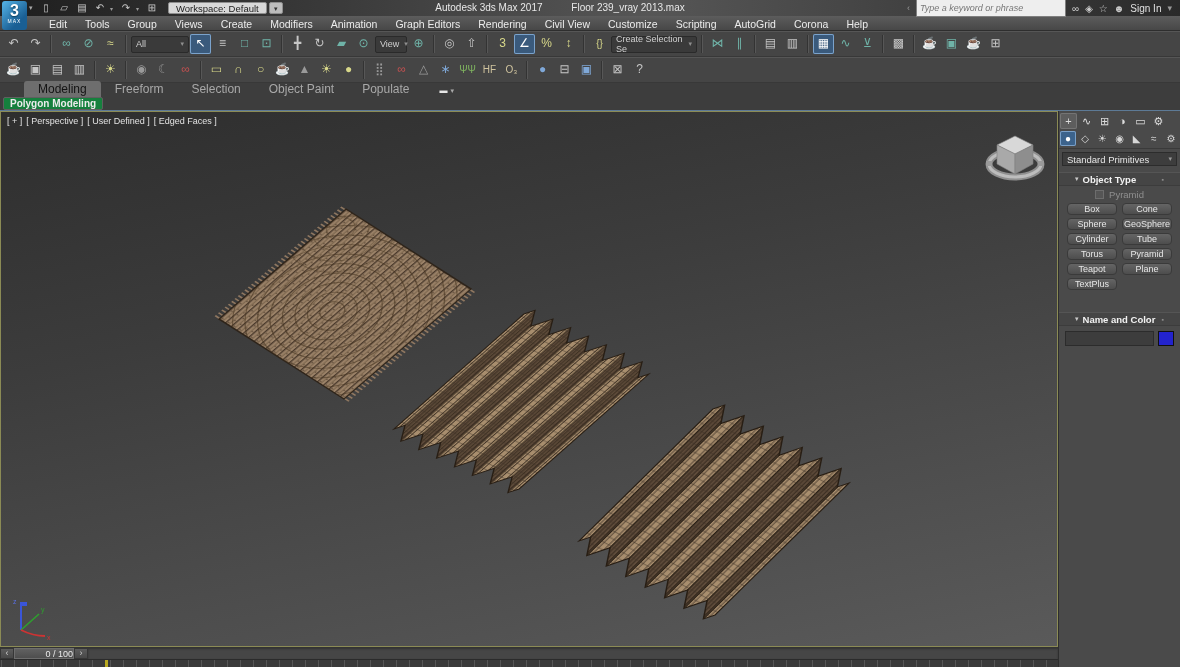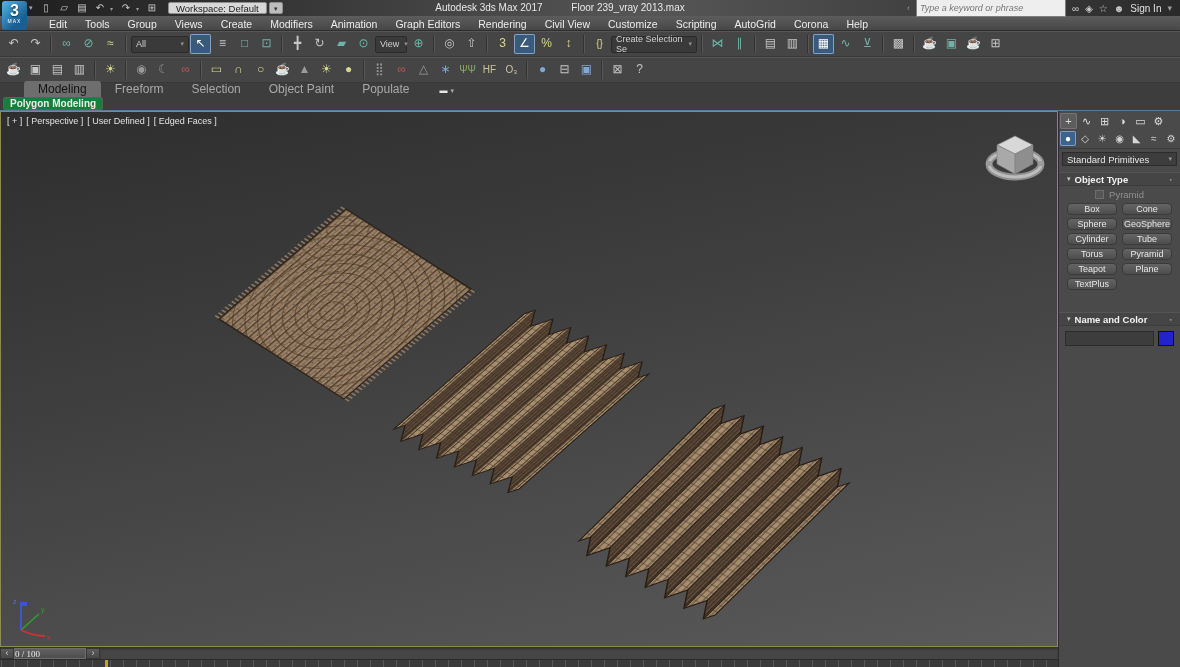--- a/index.html
+++ b/index.html
@@ -73,40 +73,40 @@
     background:linear-gradient(168deg,#2e2e2e 0%,#3c3c3c 35%,#4a4a4a 65%,#5a5a5a 100%); overflow:hidden; }
   .vplabel { position:absolute; top:4px; left:6px; display:flex; gap:4px; font-size:9px; color:#e2e2e2; z-index:5; }
   svg.meshes { position:absolute; left:0; top:0; }
   .viewcube { position:absolute; top:18px; right:10px; }
   .axisgizmo { position:absolute; left:8px; bottom:4px; }
 
   
   .timerow { height:12px; display:flex; background:#4a4a4a; border-top:1px solid #333; }
   .tbtn { width:14px; background:linear-gradient(#5c5c5c,#484848); border:1px solid #363636; color:#ccc;
     font-size:9px; text-align:center; line-height:9px; }
-  .thandle { width:72px; background:linear-gradient(#616161,#4e4e4e); border:1px solid #6d6d6d; color:#eaeaea;
-    font-size:9px; text-align:left; line-height:10px;font-family:Liberation Serif, serif; }
+  .thandle { width:60px; background:linear-gradient(#616161,#4e4e4e); border:1px solid #6d6d6d; color:#eaeaea;
+    font-size:9px; text-align:right; line-height:10px; }
   .ttrack { flex:1; background:#464646; box-shadow:inset 0 1px 2px #333; }
   .trackrow { position:relative; height:8px; background:#3a3a3a; border-top:1px solid #2b2b2b;
     background-image:repeating-linear-gradient(90deg,#565656 0 1px,transparent 1px 13px);
     background-position:110px 0; }
   .keymark { position:absolute; left:105px; top:0; width:3px; height:100%; background:#b8a820; }
 
   
   .cmdpanel { width:122px; background:#4a4a4a; border-left:1px solid #2e2e2e; display:flex; flex-direction:column; }
   .ptabs { display:flex; align-items:center; padding:2px 1px 1px; gap:1px; }
   .ptab { width:17px; height:16px; line-height:16px; text-align:center; color:#dcdcdc; font-size:11px; border-radius:2px; }
   .ptab.active { background:#5d5d5d; box-shadow:inset 0 0 0 1px #747474; }
   .psubs { display:flex; align-items:center; padding:1px 1px 2px; gap:1px; border-bottom:1px solid #3a3a3a; }
   .psub { width:17px; height:15px; line-height:15px; text-align:center; color:#d6d6d6; font-size:10px; border-radius:2px; }
   .psub.active { background:#3c638c; box-shadow:inset 0 0 0 1px #7aa0c8; color:#fff; }
   .pcombo { margin:3px 3px 2px; height:14px; background:#3d3d3d; border:1px solid #2c2c2c; color:#e4e4e4;
     font-size:9.5px; display:flex; align-items:center; justify-content:space-between; padding:0 4px; }
   .pcombo .arr { color:#999; font-size:7px; }
-  .rollhead { margin-top:4px; height:14px; display:flex; align-items:center; gap:4px; padding:0 8px;
+  .rollhead { margin-top:4px; height:14px; display:flex; align-items:center; gap:4px; padding:0 16px;
     background:#454545; border-top:1px solid #555; border-bottom:1px solid #3c3c3c; }
   .rollhead .tri { color:#c9c9c9; font-size:7px; }
   .rollhead .ttl { color:#f2f2f2; font-size:9.5px; font-weight:bold; }
   .rollhead .pin { margin-left:auto; color:#8a8a8a; font-size:7px; }
   .autogrid { display:flex; align-items:center; justify-content:center; gap:5px; height:16px; }
   .autogrid .cb { width:9px; height:9px; background:#555; border:1px solid #6d6d6d; }
   .autogrid .lbl { color:#8f8f8f; font-size:9.5px; }
   .btngrid { display:grid; grid-template-columns:1fr 1fr; gap:3px 5px; padding:1px 8px 4px; }
   .pbtn { height:12px; background:linear-gradient(#656565,#4d4d4d); border:1px solid #3a3a3a; border-radius:4px;
     color:#e6e6e6; font-size:9px; text-align:center; line-height:11px; white-space:nowrap; overflow:hidden; }

